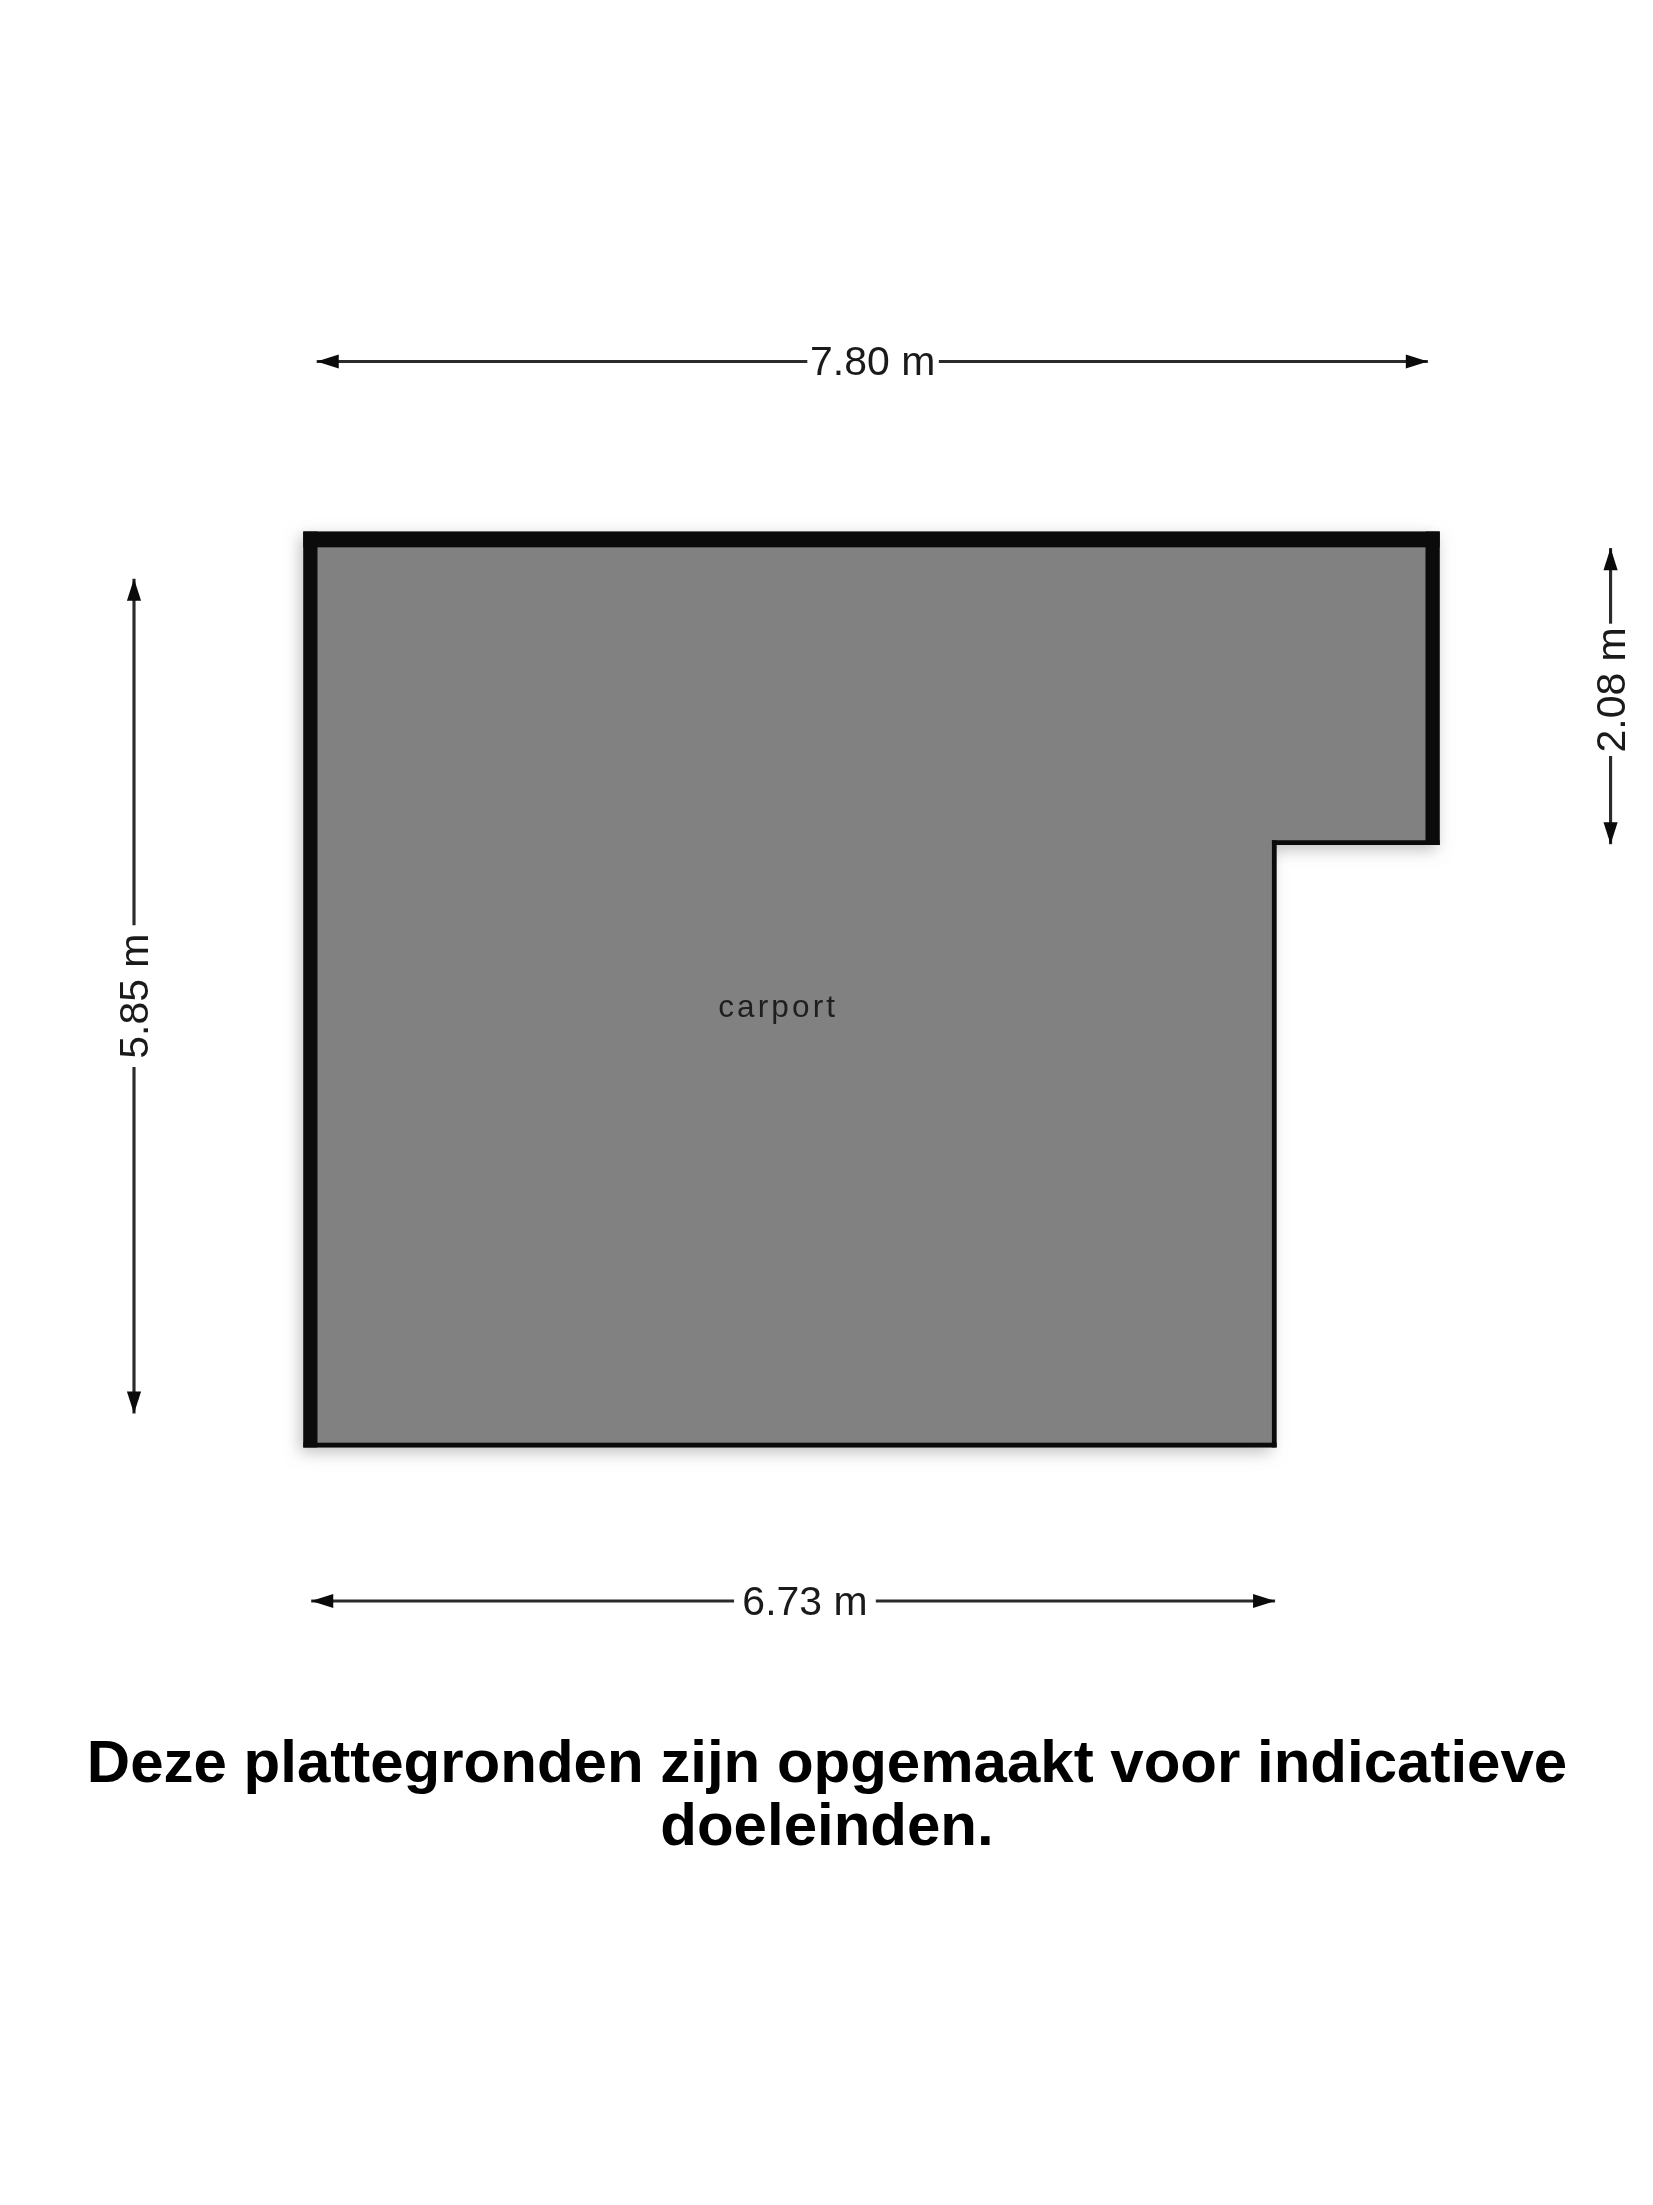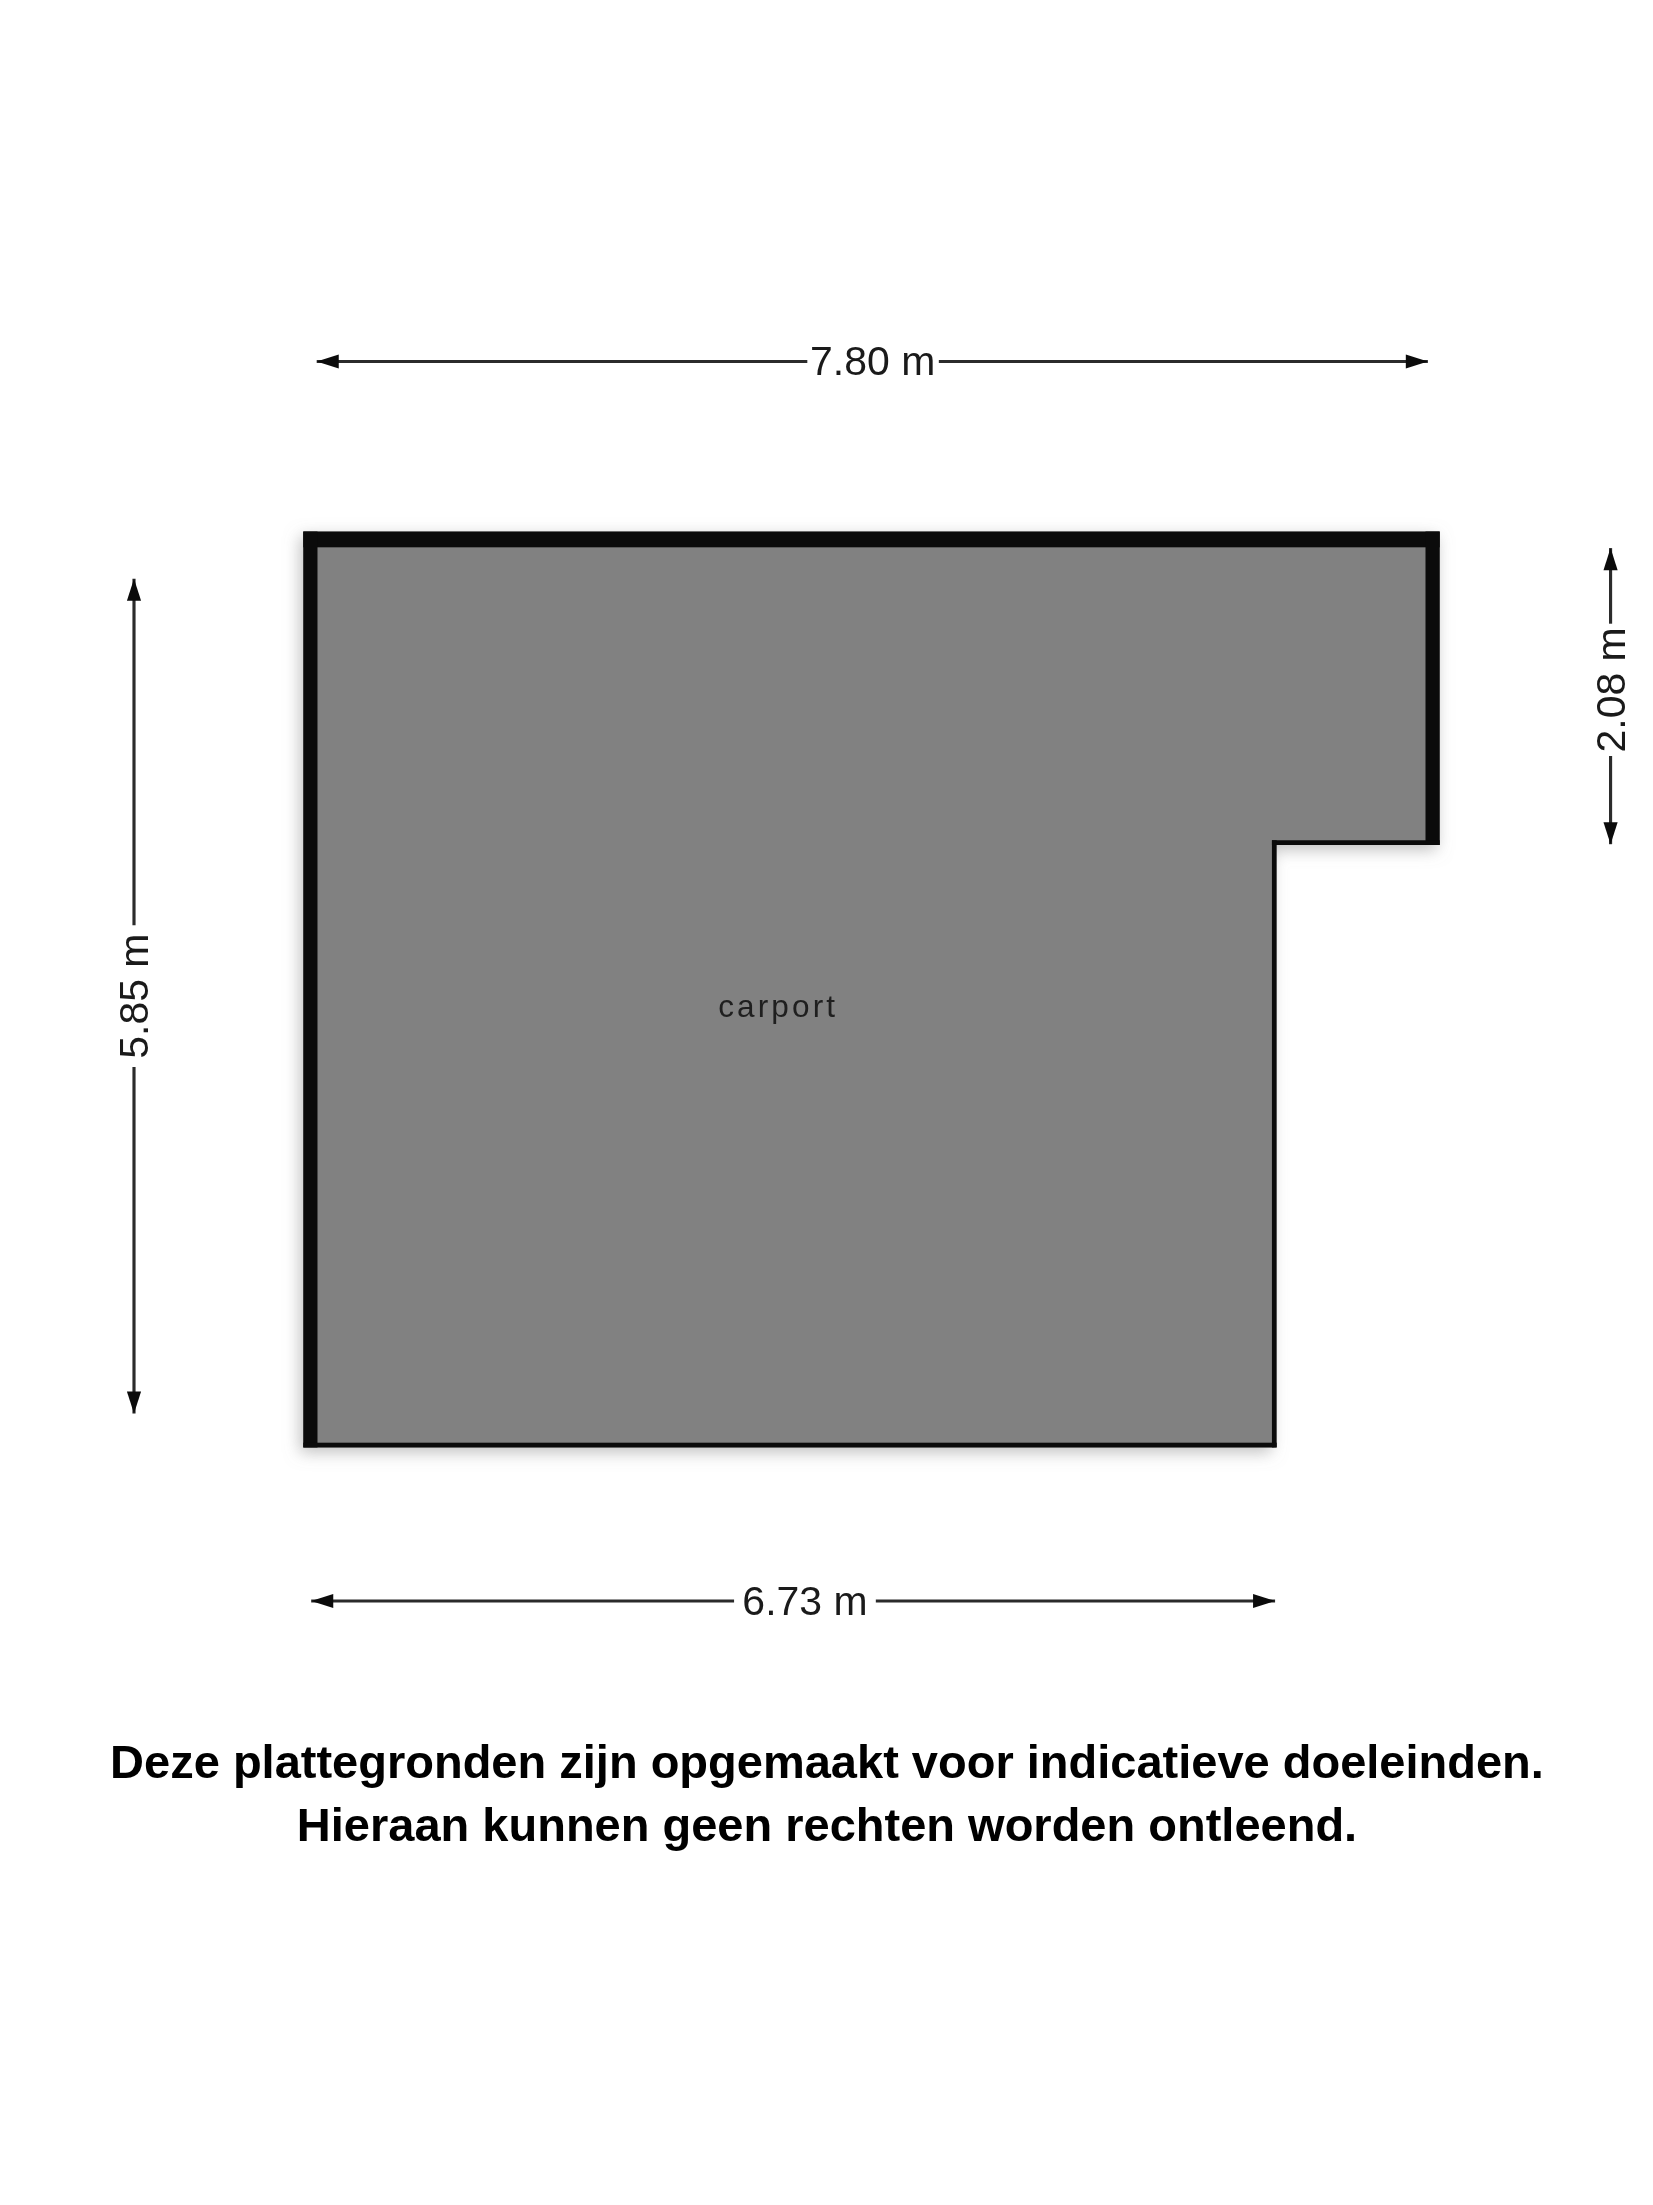--- a/index.html
+++ b/index.html
@@ -25,21 +25,21 @@
     letter-spacing: 4px;
     fill: #1f1f1f;
   }
   .disclaimer {
     position: absolute;
     left: 0;
     top: 1730px;
     width: 1654px;
     text-align: center;
     font-weight: 700;
-    font-size: 47px;
+    font-size: 60px;
     line-height: 63px;
     color: #000000;
   }
 </style>
 </head>
 <body>
 
 <div class="canvas">
 
   <svg class="plan-svg" width="1654" height="2205" viewBox="0 0 2100 2800">
@@ -92,17 +92,16 @@
       <line class="dim-line" x1="395" y1="2033" x2="932" y2="2033"></line>
       <line class="dim-line" x1="1112" y1="2033" x2="1619" y2="2033"></line>
       <polygon class="dim-head" points="395,2033 423,2024 423,2042"></polygon>
       <polygon class="dim-head" points="1619,2033 1591,2024 1591,2042"></polygon>
       <text class="dim-label" x="1022" y="2033" text-anchor="middle" dominant-baseline="central">6.73 m</text>
     </g>
   </svg>
 
   <div class="disclaimer">
     <div>Deze plattegronden zijn opgemaakt voor indicatieve doeleinden.</div>
-    <div>Hieraan kunnen geen rechten worden ontleend.</div>
   </div>
 
 </div>
 
 
 </body></html>

